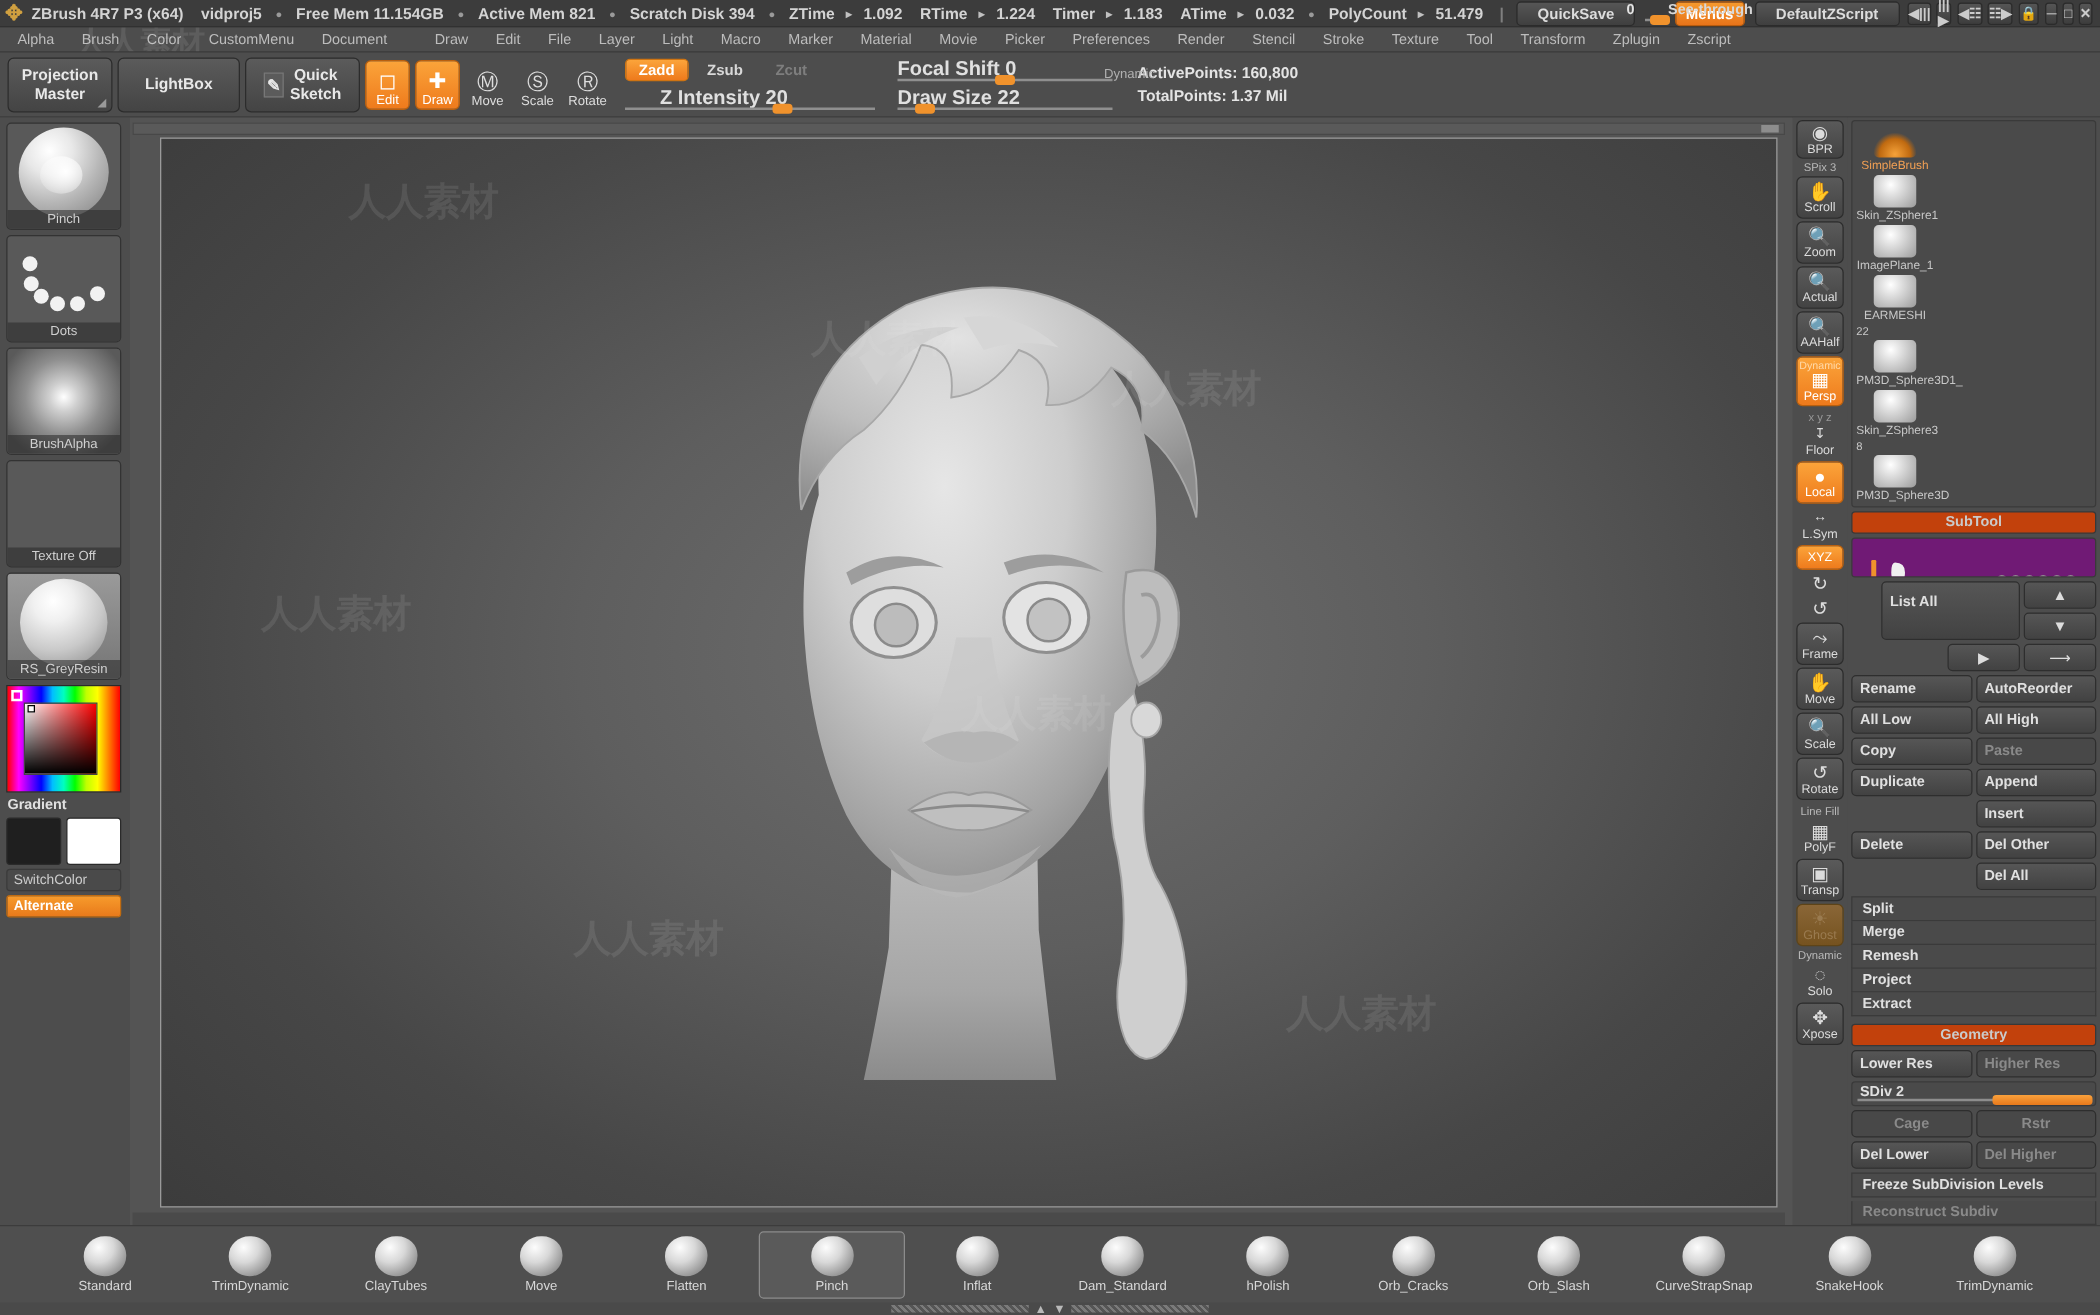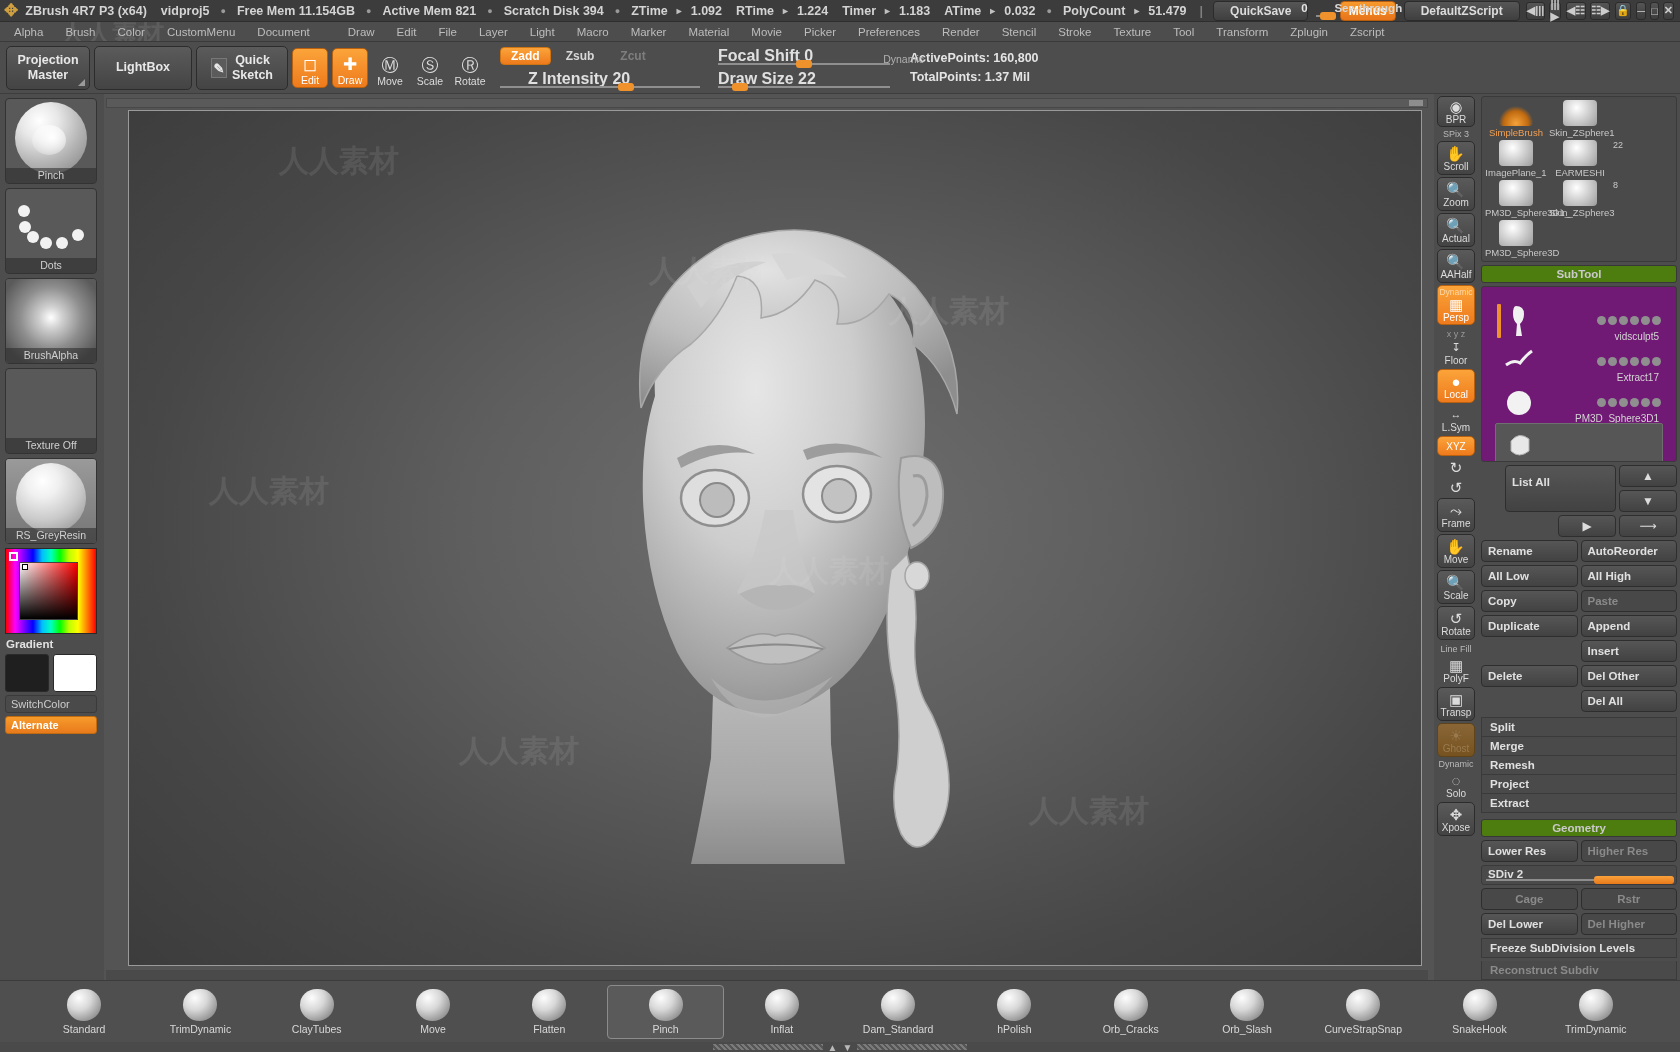--- a/index.html
+++ b/index.html
@@ -148,23 +148,23 @@
     font-size:10px; line-height:11px; padding:2px 0 1px; position:relative;
   }
   .rbtn .gl { font-size:15px; line-height:15px; }
   .rbtn.on { background:linear-gradient(#fba43a,#ee7a1c); color:#fff; border-color:#b9600f;}
   .rbtn.flat { background:none; border:none; }
   .rbtn.ghosted { background:linear-gradient(#8a6637,#75521f); color:#9a7b50; border-color:#5e4418;}
   .rtag { font-size:9px; color:#b9b9b9; }
 
   
   .panels { width:202px; background:#4d4d4d; flex:none; display:flex; flex-direction:column; gap:3px; padding:2px 3px 0; overflow:hidden;}
-  .ptitle { background:#4d7c0f; border:1px solid #383838; border-radius:3px; text-align:center;
+  .ptitle { background:#c2410c; border:1px solid #383838; border-radius:3px; text-align:center;
             font-size:11.5px; font-weight:bold; color:#cacaca; padding:2px 0; }
-  .toolrow { display:flex; flex-wrap:wrap; gap:2px; background:#4a4a4a; border:1px solid #3a3a3a; border-radius:3px; padding:3px; }
+  .toolrow { display:flex; flex-wrap:wrap; gap:2px; background:#4a4a4a; border:1px solid #3a3a3a; border-radius:3px; padding:3px;flex-direction:column; }
   .toolcell { width:62px; text-align:center; font-size:9.5px; color:#c8c8c8; }
   .toolcell .ic { width:34px;height:26px; margin:0 auto 1px; }
   .subtool-list { background:#701a75; border:1px solid #3a3a3a; border-radius:3px; padding:13px; height:336px; overflow:hidden; position:relative;}
   .st-row { display:flex; align-items:center; gap:3px; height:41px; padding:2px 2px; position:relative; border-radius:2px;}
   .st-row.sel { border:1px solid #6f6f6f; background:#565656; }
   .st-bar { width:4px; height:34px; background:#f0922c; border-radius:1px; }
   .st-bar.off { background:transparent; }
   .st-thumb { width:30px; height:34px; position:relative; }
   .st-eyes { display:flex; gap:2px; align-items:center; margin-left:auto; }
   .st-eyes i { width:9px;height:9px;border-radius:50%; background:#8f8f8f; display:block;}

